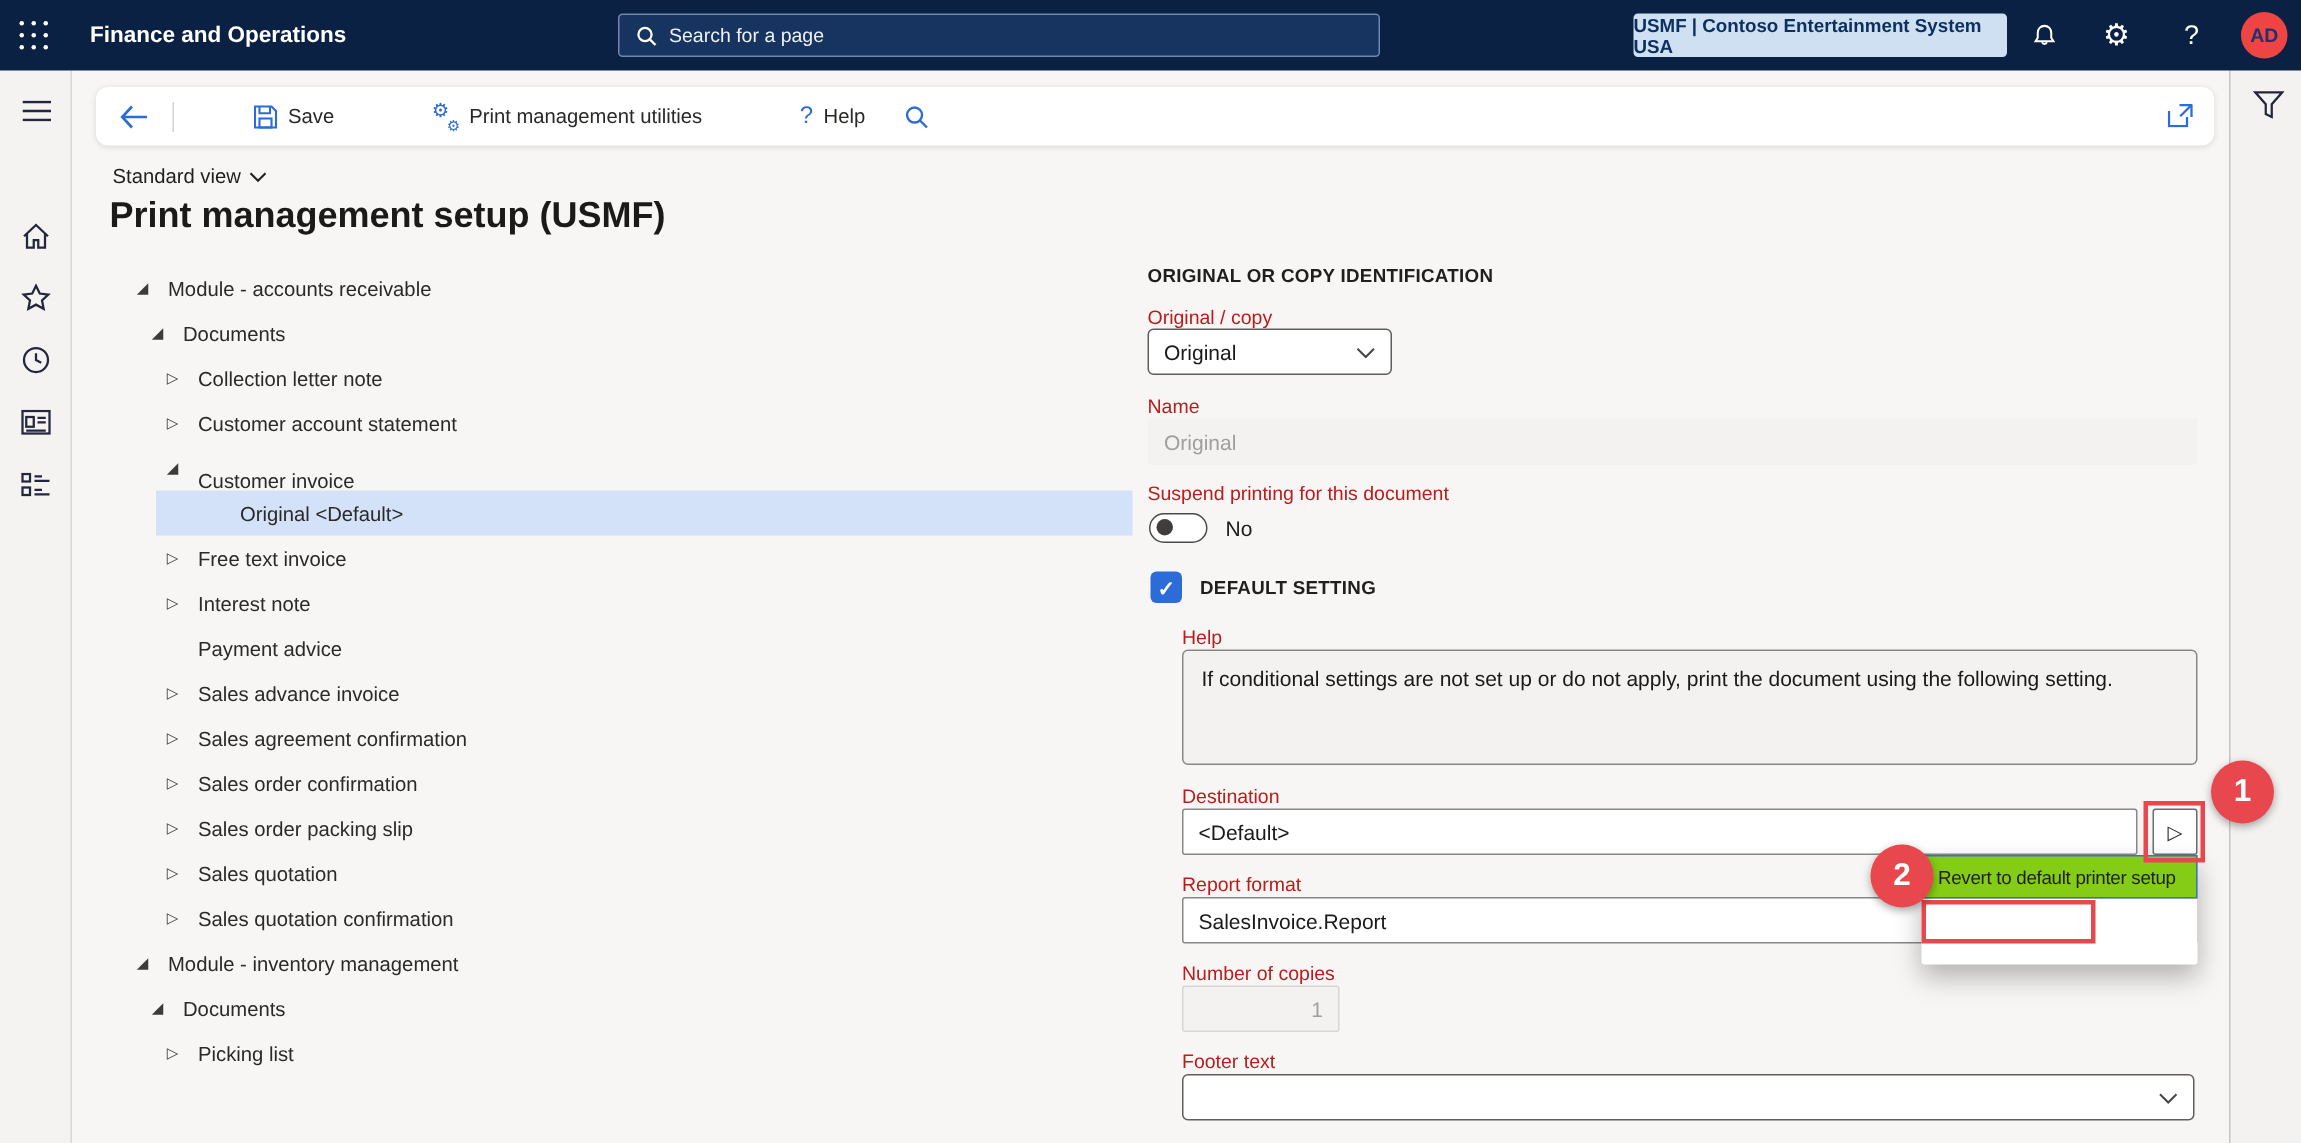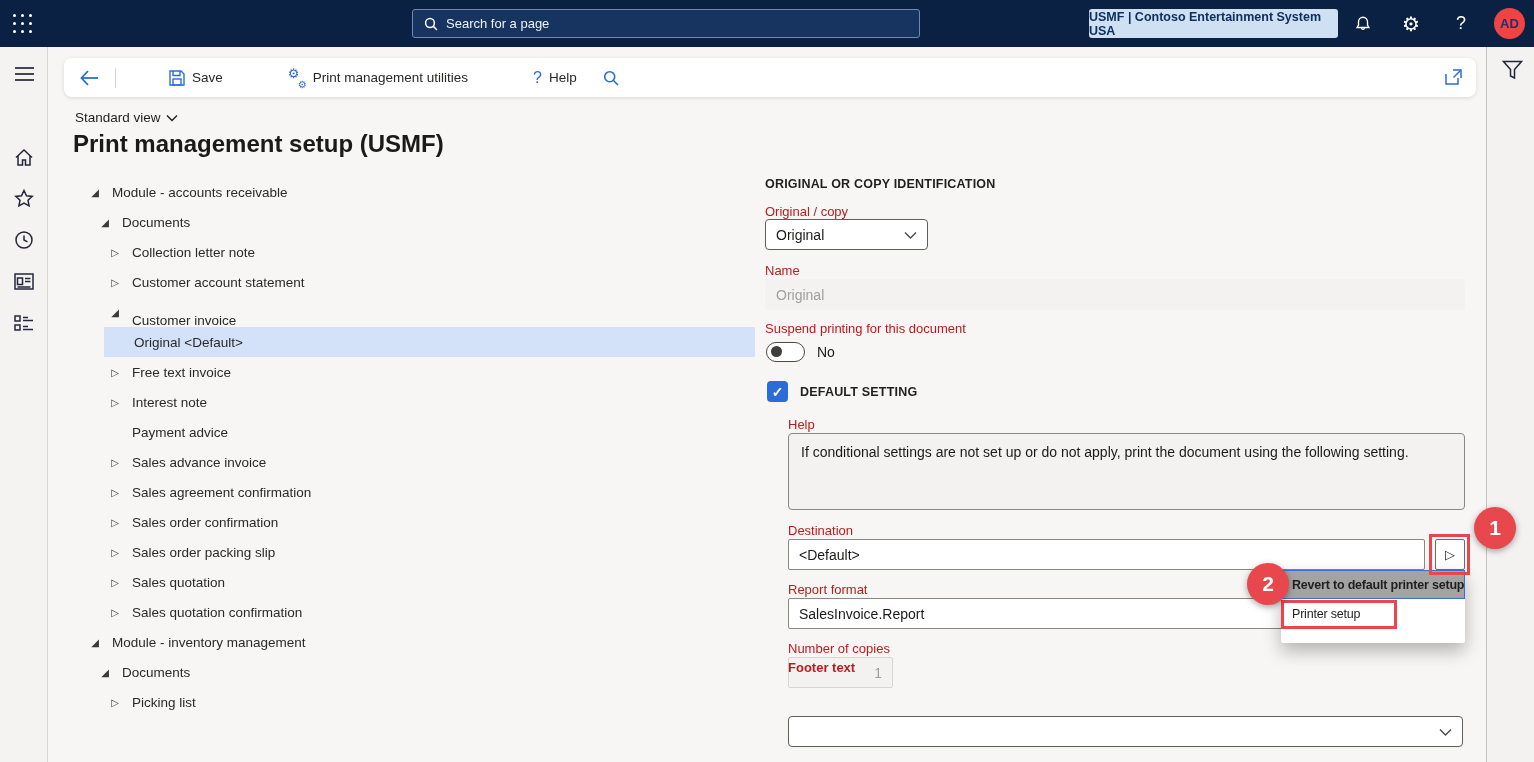--- a/index.html
+++ b/index.html
@@ -101,30 +101,30 @@
   #destination-label { left:788px; top:523px; }
   #destination-field { left:788px; top:539px; width:637px; height:31px; border-radius:2px; }
   .dest-btn { position:absolute; left:1435px; top:539px; width:30px; height:31px; background:#fff;
               border:1px solid #6e6c6a; border-radius:2px; display:flex; align-items:center;
               justify-content:center; font-size:13px; color:#201f1e; cursor:pointer; z-index:5; }
   #reportformat-label { left:788px; top:582px; }
   #reportformat-field { left:788px; top:598px; width:677px; height:31px; border-radius:2px; }
   #copies-label { left:788px; top:641px; }
   #copies-field { left:788px; top:657px; width:105px; height:31px; border-radius:2px;
                   border:1px solid #d8d6d4; justify-content:flex-end; }
-  #footer-label { left:788px; top:660px;font-weight:bold; }
+  #footer-label { left:788px; top:700px; }
   #footer-combo { left:788px; top:716px; width:675px; height:31px; border-radius:4px;
                   border-color:#605e5c; justify-content:flex-end; cursor:pointer; }
 
   
   .ctxmenu { position:absolute; left:1281px; top:570px; width:184px; height:73px; background:#fff;
              box-shadow:0 8px 18px rgba(0,0,0,.28); border-radius:2px; z-index:50; }
   .ctx-item { height:29px; display:flex; align-items:center; padding-left:11px; font-size:12.5px;
               letter-spacing:-.2px; color:#201f1e; cursor:pointer; white-space:nowrap; overflow:hidden; }
-  .ctx-item.hl { background:#a3a3a3; box-shadow:inset 0 0 0 1px #3b6fd4;font-weight:bold; }
+  .ctx-item.hl { background:#84cc16; box-shadow:inset 0 0 0 1px #3b6fd4; }
 
   
   .redbox { position:absolute; border:3px solid #e8474d; z-index:55; pointer-events:none; }
   #redbox-button { left:1429px; top:534px; width:41px; height:41px; }
   #redbox-menuitem { left:1281px; top:600px; width:116px; height:29px; }
   .badge { position:absolute; width:42px; height:42px; border-radius:50%; background:#e8474d;
            color:#fff; font-size:21px; font-weight:700; display:flex; align-items:center;
            justify-content:center; box-shadow:0 2px 6px rgba(0,0,0,.35); z-index:60; }
   #badge1 { left:1474px; top:507px; }
   #badge2 { left:1247px; top:563px; }
@@ -141,20 +141,21 @@
       <i></i>
         <i></i>
         <i></i>
         <i></i>
         <i></i>
         <i></i>
         <i></i>
         <i></i>
         <i></i>
     </div>
+    <div class="app-title">Finance and Operations</div>
     <div class="hsearch">
       <svg width="14" height="14" viewBox="0 0 14 14" fill="none" stroke="#ffffff" stroke-width="1.5">
         <circle cx="6" cy="6" r="4.4"></circle>
           <line x1="9.4" y1="9.4" x2="13" y2="13"></line>
       </svg>
       <span>Search for a page</span>
     </div>
     <div class="company-pill">USMF | Contoso Entertainment System USA</div>
     <div class="top-ic bell">
       <svg width="18" height="18" viewBox="0 0 20 20" fill="none" stroke="#ffffff" stroke-width="1.5">
@@ -288,21 +289,21 @@
       </div>
       <div class="tree-row" style="top: 90px;">
         <span class="expander" style="left: 4px;">▷</span>
         <span class="tree-label" style="margin-left: 28px;">Customer account statement</span>
       </div>
       <div class="tree-row" style="top: 120px;">
         <span class="expander" style="left: 4px;">◢</span>
         <span class="tree-label" style="margin-left: 28px; margin-top: 16px;">Customer invoice</span>
       </div>
       <div class="tree-row selected" style="top: 150px;">
-        <span class="tree-label" style="margin-left: 30px;">Original &lt;Default&gt;</span>
+        <span class="tree-label" style="margin-left: 56px;">Original &lt;Default&gt;</span>
       </div>
       <div class="tree-row" style="top: 180px;">
         <span class="expander" style="left: 4px;">▷</span>
         <span class="tree-label" style="margin-left: 28px;">Free text invoice</span>
       </div>
       <div class="tree-row" style="top: 210px;">
         <span class="expander" style="left: 4px;">▷</span>
         <span class="tree-label" style="margin-left: 28px;">Interest note</span>
       </div>
       <div class="tree-row" style="top: 240px;">
@@ -383,21 +384,20 @@
 
   <div class="lbl" id="footer-label">Footer text</div>
   <div class="field" id="footer-combo">
     <svg width="13" height="8" viewBox="0 0 13 8" fill="none" stroke="#4a4948" stroke-width="1.4">
         <path d="M1 1.5 6.5 7 12 1.5"></path>
       </svg>
   </div>
 
   <div class="ctxmenu">
       <div class="ctx-item hl">Revert to default printer setup</div>
-      <div class="ctx-item">Printer setup</div>
     </div>
 
   <div class="redbox" id="redbox-button"></div>
   <div class="redbox" id="redbox-menuitem"></div>
   <div class="badge" id="badge1">1</div>
   <div class="badge" id="badge2">2</div>
 
 </div>
 
 </body></html>

